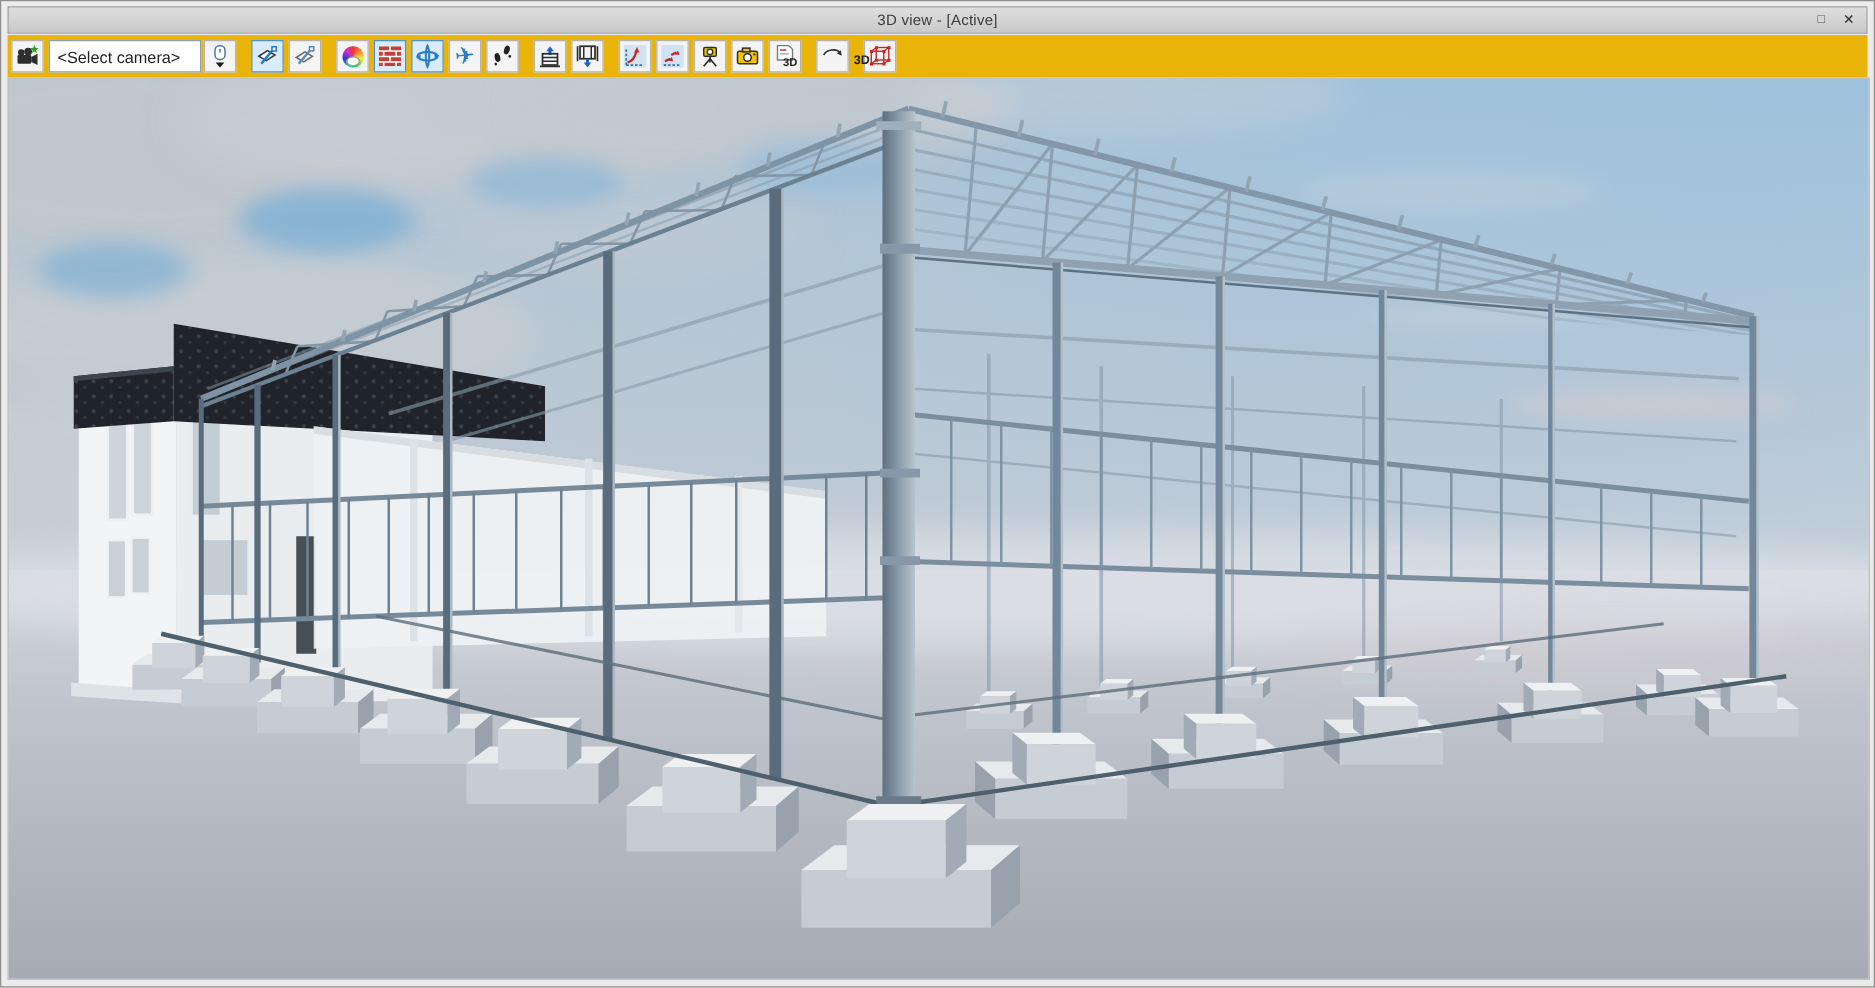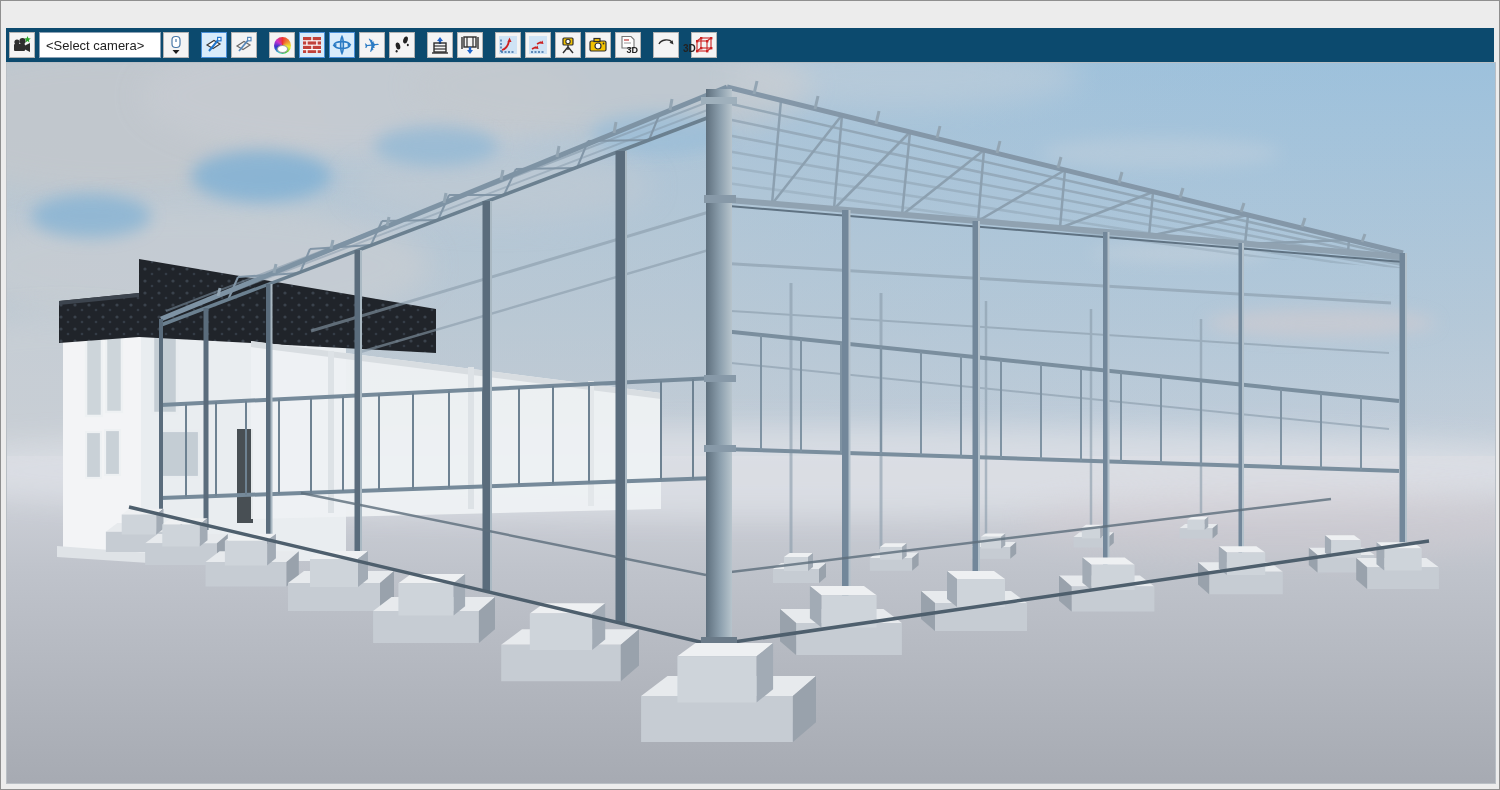--- a/index.html
+++ b/index.html
@@ -7,40 +7,47 @@
   
   .titlebar{position:absolute;left:5px;top:4px;right:5px;height:22px;
     background:linear-gradient(#dedede,#c9c9c9);border:1px solid #9f9f9f;box-sizing:border-box;
     display:flex;align-items:center;justify-content:center;}
   .titlebar .title{font-size:12px;color:#3c3c3c;letter-spacing:.2px;}
   .winbtns{position:absolute;right:6px;top:2px;display:flex;gap:6px;align-items:center;height:16px;}
   .winbtn{width:16px;height:15px;display:flex;align-items:center;justify-content:center;
     font-size:11px;color:#2d2d2d;cursor:default;line-height:1;}
   .winbtn.restore{font-size:10px;color:#555;}
   
-  .toolbar{position:absolute;left:5px;top:27px;right:5px;height:34px;background:#0c4a6e;
+  .toolbar{position:absolute;left:5px;top:27px;right:5px;height:34px;background:#eab308;
     display:flex;align-items:center;padding-left:3px;box-sizing:border-box;}
   .tbtn{width:26px;height:26px;margin-right:4px;background:#f4f4f4;border:1px solid #b3b3b3;
     box-sizing:border-box;display:flex;align-items:center;justify-content:center;flex:none;}
   .tbtn.active{background:#d9ecfb;border:1px solid #4a90d9;}
   .tbtn svg{display:block;}
   .gap{width:8px;flex:none;}
   .combo{width:122px;height:26px;background:#fff;border:1px solid #8aa0b4;box-sizing:border-box;
     display:flex;align-items:center;padding-left:6px;font-size:13px;color:#222;margin-right:2px;flex:none;}
   
   .viewport{position:absolute;left:5px;top:61px;width:1490px;height:722px;border:1px solid #b9bfc5;
     box-sizing:border-box;overflow:hidden;background:#cfd3da;}
   .viewport svg{display:block;width:100%;height:100%;}
   .glyph3d{font-weight:bold;font-size:9px;color:#222;margin-left:24px;}
 </style>
 </head>
 <body>
 
 <div class="window">
 
+  <div class="titlebar">
+    <span class="title">3D view - [Active]</span>
+    <span class="winbtns">
+      <span class="winbtn restore">□</span>
+      <span class="winbtn">✕</span>
+    </span>
+  </div>
 
   <div class="toolbar">
 
     <div class="tbtn" title="">
       <span>
         <svg width="20" height="20" viewBox="0 0 20 20">
           <circle cx="5" cy="7" r="2.6" fill="#2e2e2e"></circle>
             <circle cx="10.5" cy="6.2" r="3.1" fill="#2e2e2e"></circle>
           <rect x="2" y="9" width="11" height="7" rx="1" fill="#2e2e2e"></rect>
           <polygon points="13,10.5 18,8 18,17 13,14.5" fill="#2e2e2e"></polygon>

